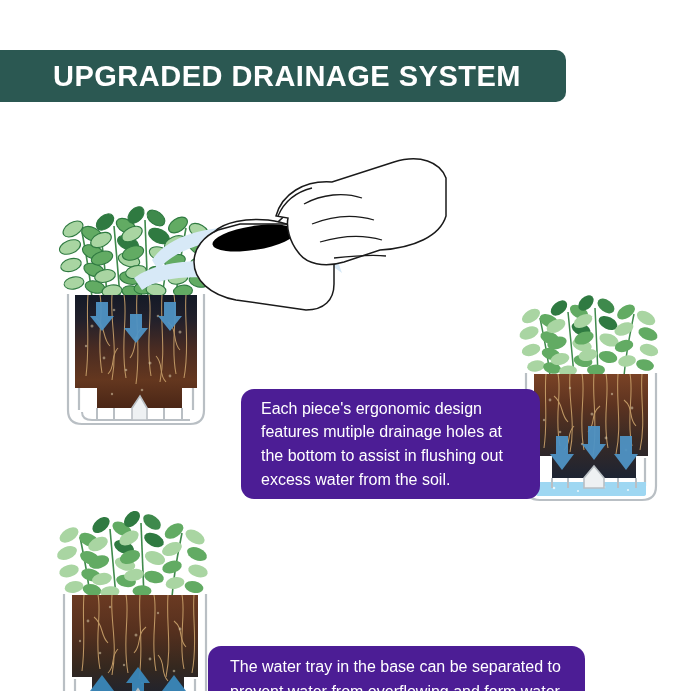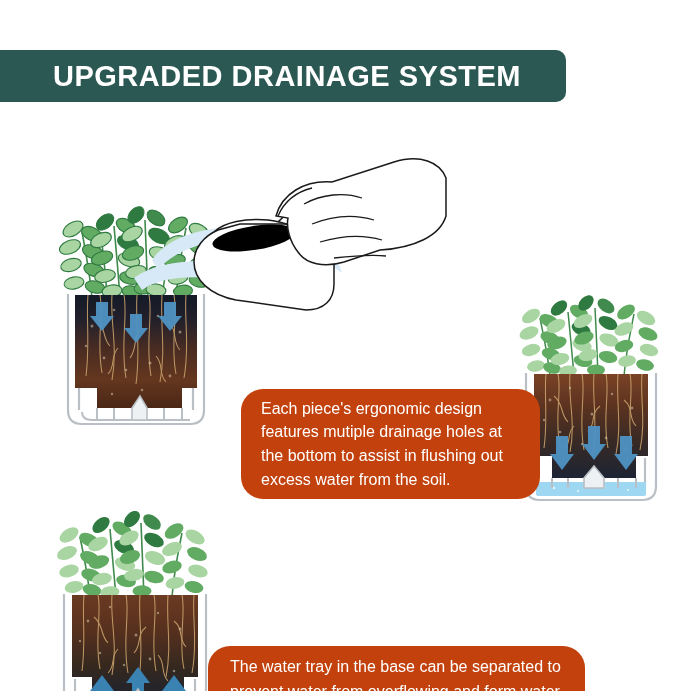--- a/index.html
+++ b/index.html
@@ -24,22 +24,22 @@
     letter-spacing:0.5px;
     text-transform:uppercase;
     padding-left:22px;
     white-space:nowrap;
     font-family:"Liberation Sans","DejaVu Sans",sans-serif;
   }
 
   
   .callout{
     position:absolute;
-    background:#c2410c;
-    border-radius:22px;
+    background:#4c1d95;
+    border-radius:13px;
     box-sizing:border-box;
     display:flex;align-items:center;
   }
   .callout p{
     margin:0;
     color:#ffffff;
     font-size:16.3px;
     line-height:1.45;
     font-weight:normal;
     font-family:"Liberation Sans","DejaVu Sans",sans-serif;

